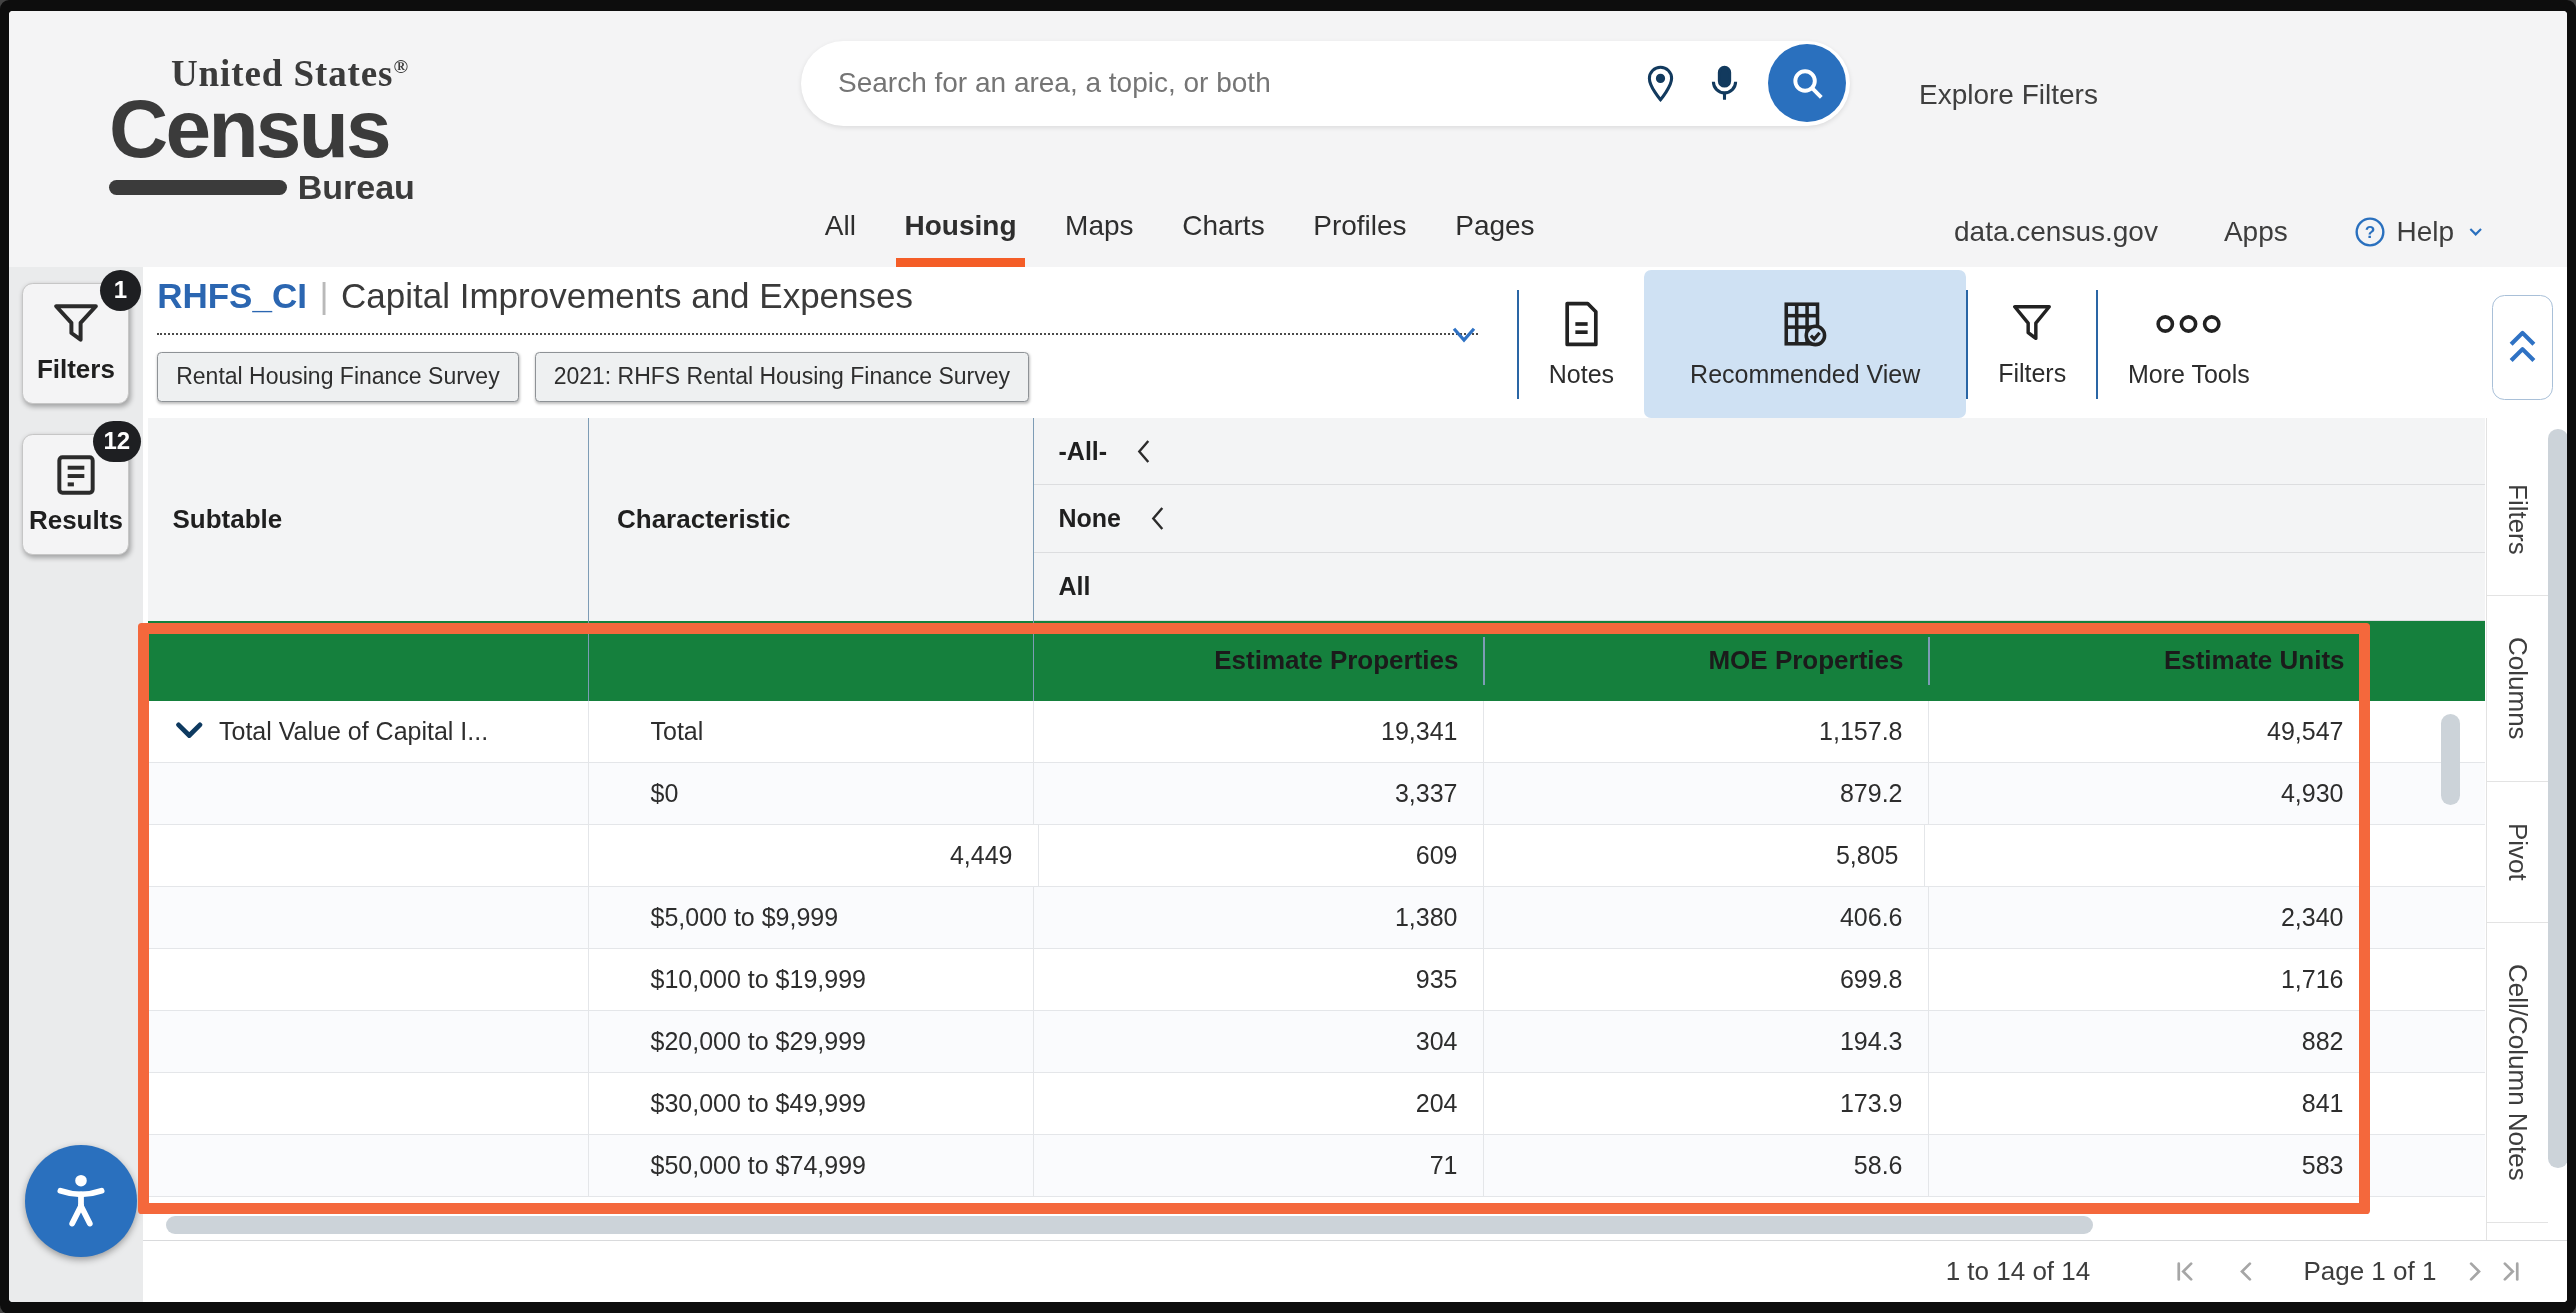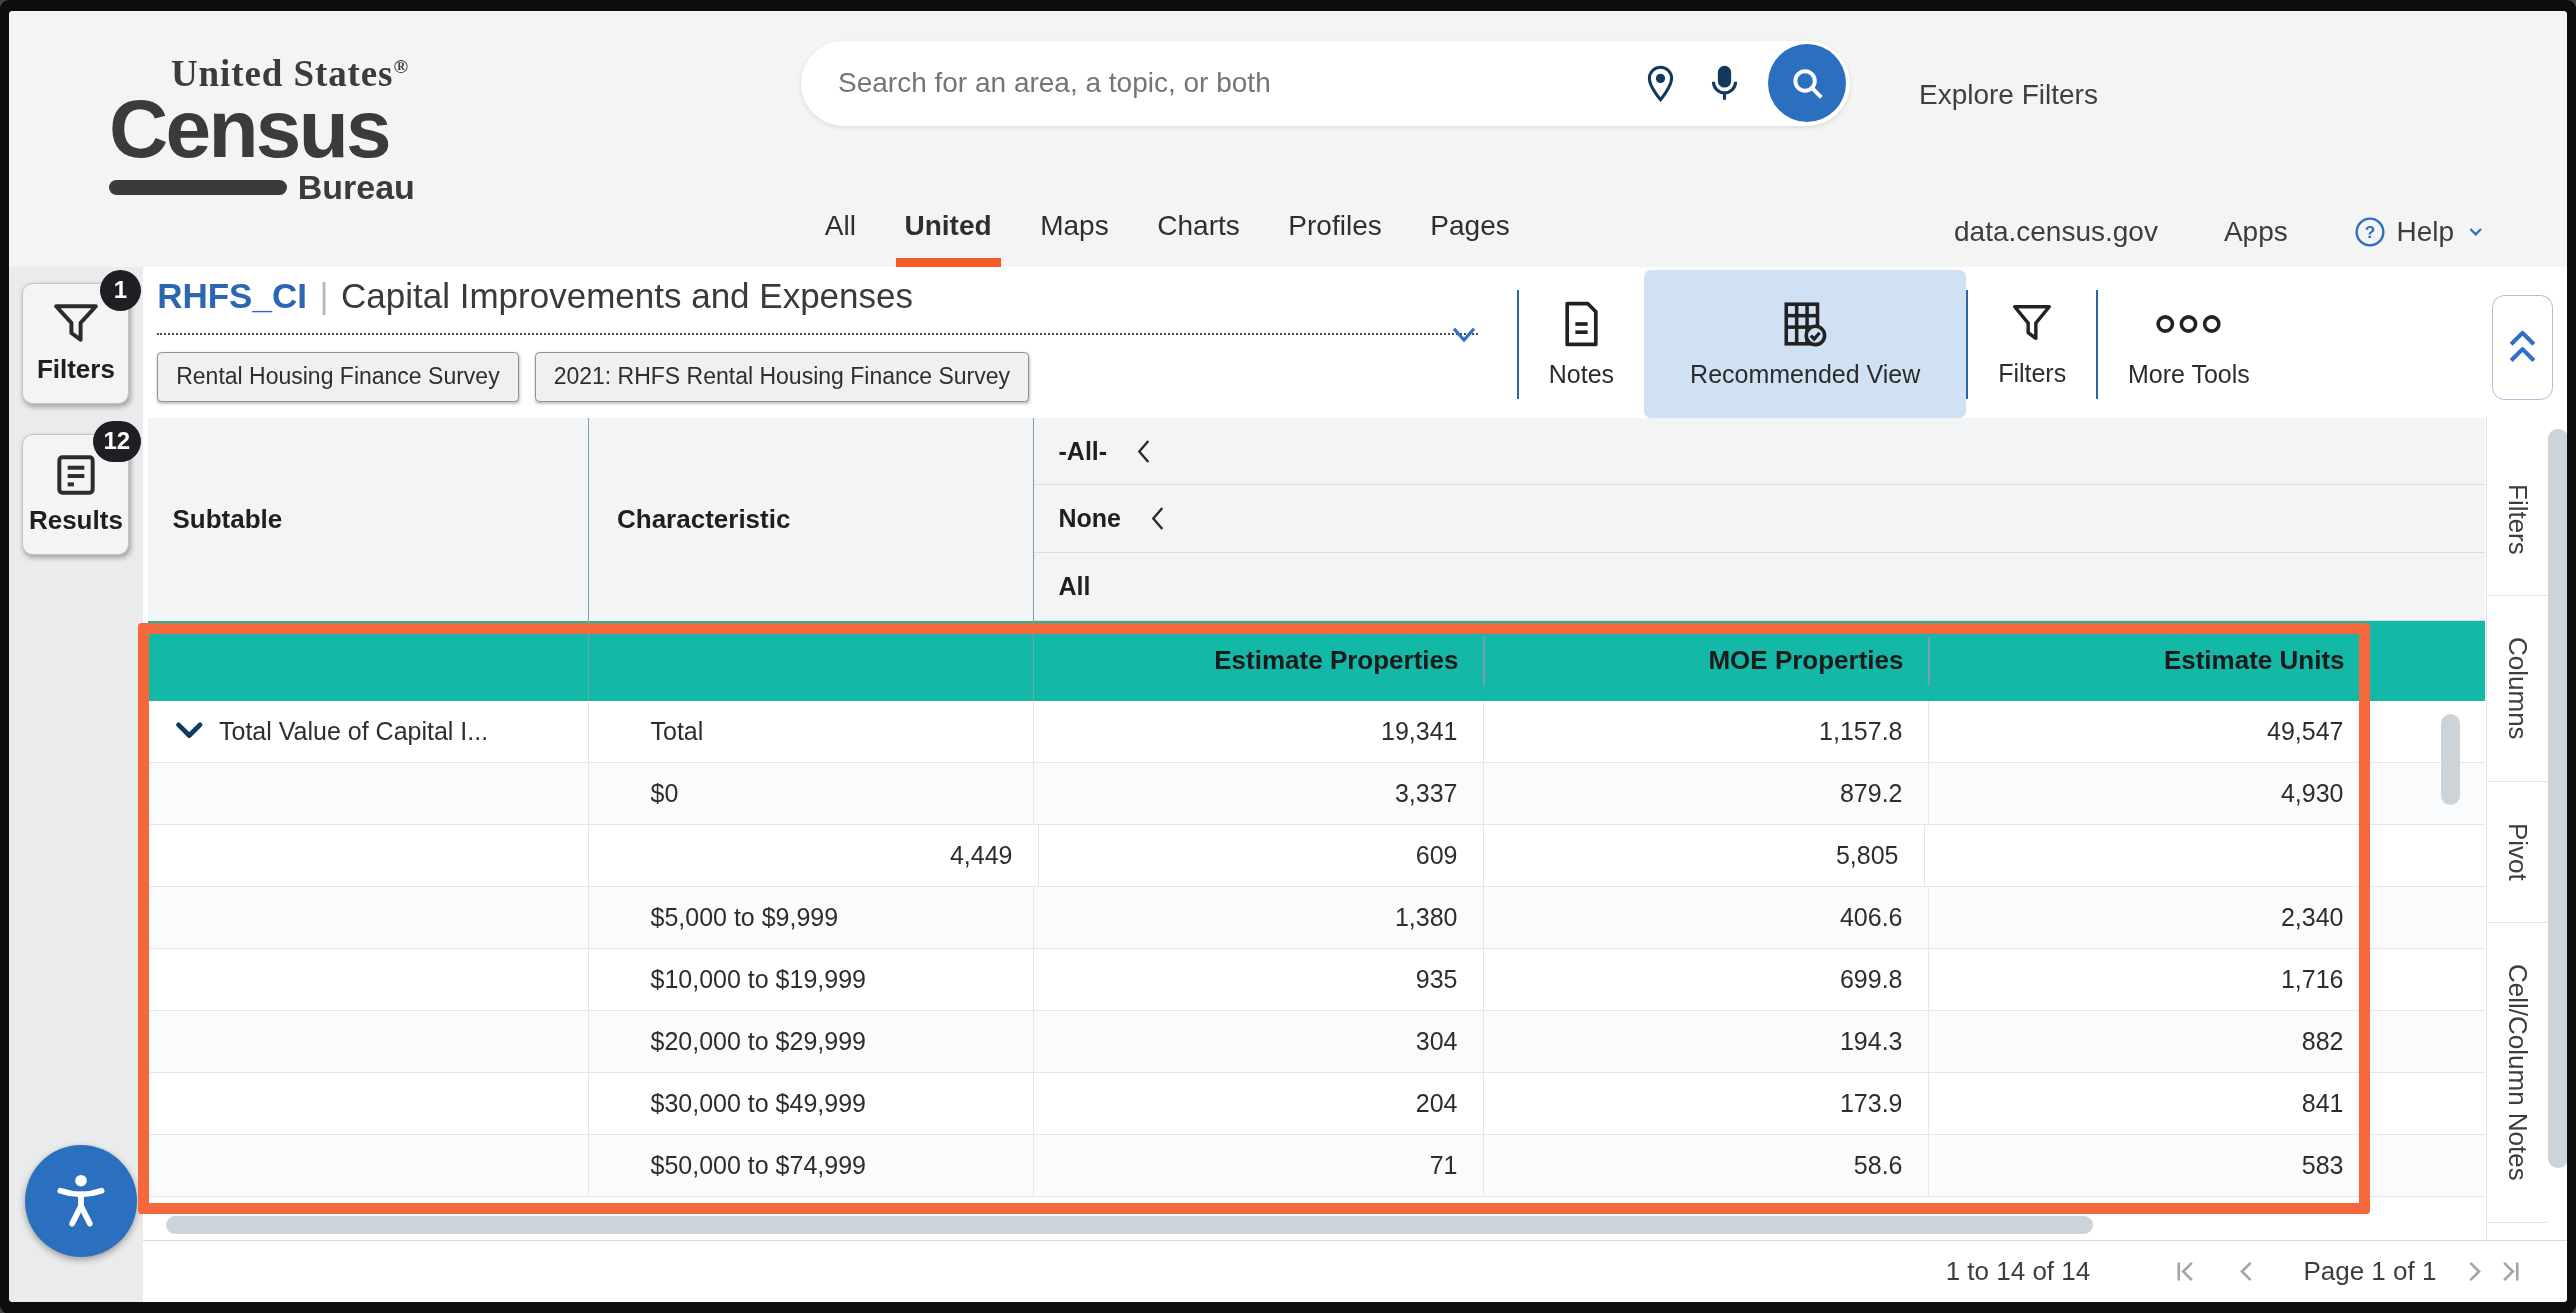--- a/index.html
+++ b/index.html
@@ -86,21 +86,21 @@
   .tbl-top { height:203px; background:#f3f4f5; display:flex; }
   .th-sub  { width:441px; border-right:1.8px solid #7d9cb5; display:flex; align-items:center; padding-left:25px;
              font-weight:700; font-size:26px; color:#1f1f1f; }
   .th-char { width:445px; border-right:1.8px solid #7d9cb5; display:flex; align-items:center; padding-left:28.5px;
              font-weight:700; font-size:26px; color:#1f1f1f; }
   .dims { flex:1; display:flex; flex-direction:column; }
   .dim  { flex:1; display:flex; align-items:center; padding-left:25px; font-weight:700; font-size:25px;
           color:#1f1f1f; border-bottom:1.8px solid #dcdddf; cursor:pointer; }
   .dim svg { margin-left:27px; }
 
-  .tbl-colhead { height:80px; background:#14b8a6; display:flex;justify-content:space-between; }
+  .tbl-colhead { height:80px; background:#15803d; display:flex;justify-content:space-between; }
   .tbl-colhead .c { height:100%; display:flex; align-items:center; justify-content:flex-end;
                     font-weight:700; font-size:26px; color:#1b1b1b; position:relative; padding-right:25px; }
   .c.sub  { width:441px; } .c.char { width:445px; }
   .c.v1 { width:450px; } .c.v2 { width:445px; } .c.v3 { width:441px; }
   .tbl-colhead .c.sub, .tbl-colhead .c.char { border-right:1.8px solid #7d9cb5; }
   .vbar { position:absolute; left:-0.9px; top:16px; bottom:16px; width:2.7px; background:#7d9cb5; }
 
   .trow { display:flex; height:62px; background:#fff; border-bottom:0.9px solid #e4e6e9; cursor:default; }
   .trow.alt { background:#fafbfd; }
   .trow .c { display:flex; align-items:center; font-size:25px; color:#2d2d2d; }
@@ -167,21 +167,21 @@
           <circle cx="10.5" cy="10.5" r="6"></circle>
               <line x1="15" y1="15" x2="20.5" y2="20.5"></line>
         </svg>
       </button>
     </div>
 
     <div class="explore">Explore Filters</div>
 
     <nav class="tabs">
       <span class="tab">All</span>
-      <span class="tab active">United</span>
+      <span class="tab active">Housing</span>
       <span class="tab">Maps</span>
       <span class="tab">Charts</span>
       <span class="tab">Profiles</span>
       <span class="tab">Pages</span>
     </nav>
 
     <div class="topnav-right">
       <span>data.census.gov</span>
       <span>Apps</span>
       <span class="help">

